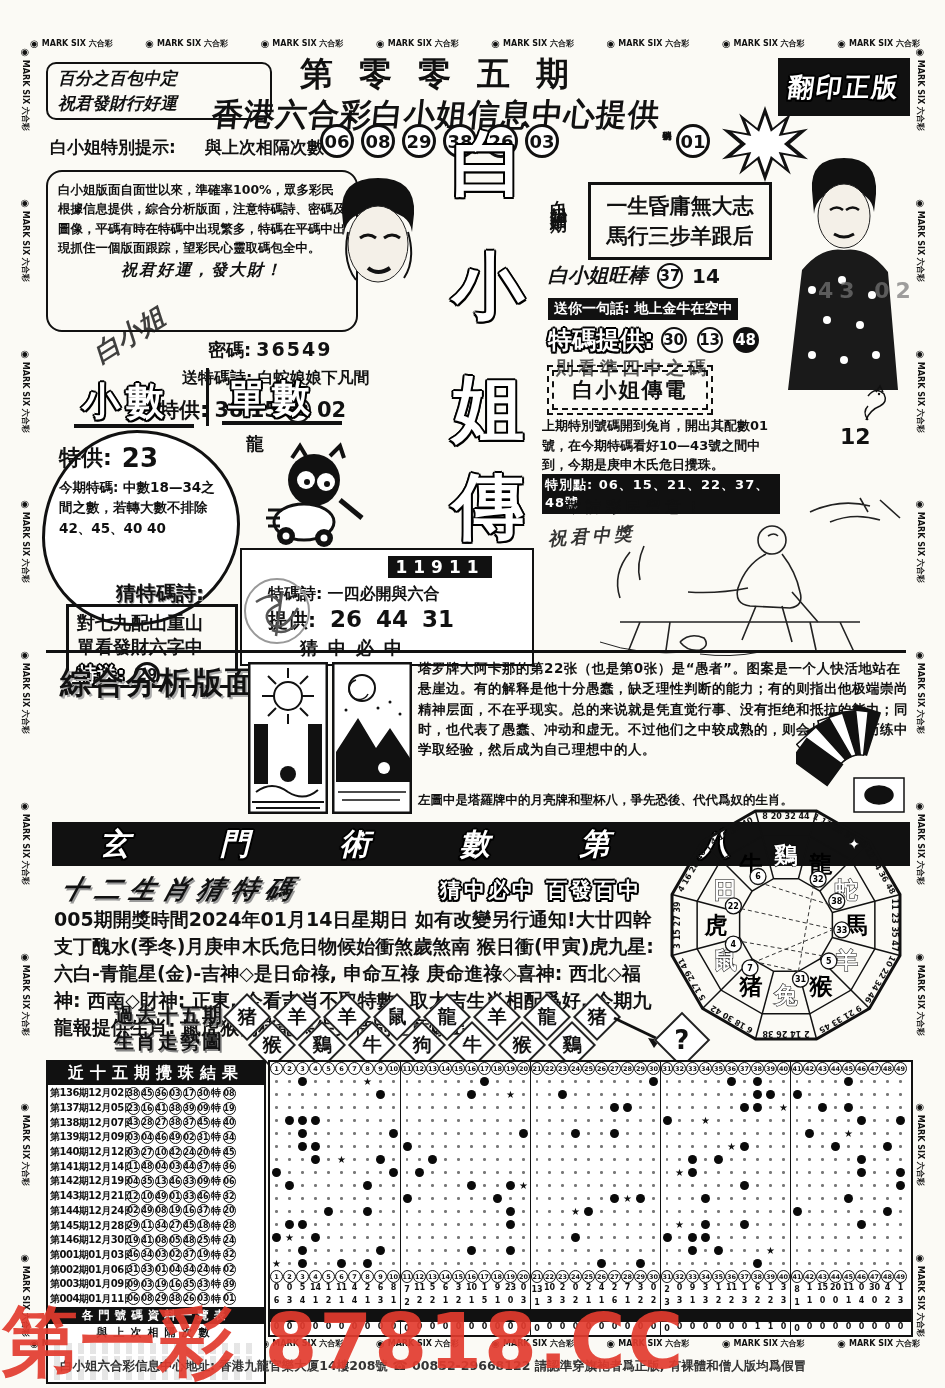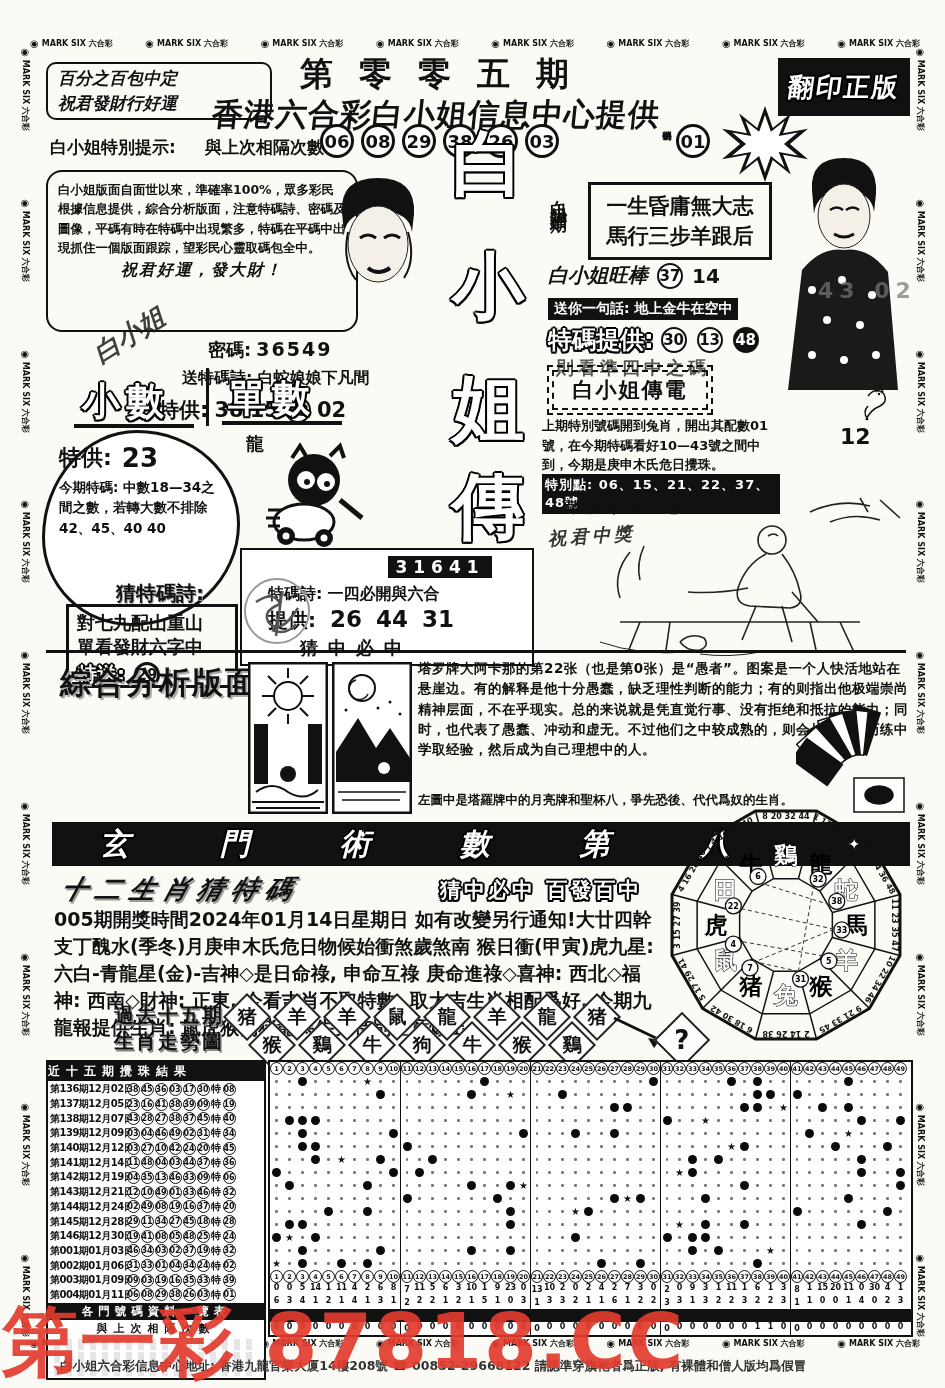--- a/index.html
+++ b/index.html
@@ -363,21 +363,21 @@
   <div class="abs" style="left:66px;top:604px;width:172px;height:84px;border:3px solid #111;padding:4px 8px;box-sizing:border-box;">
     <div class="hv" style="font-size:18px;">對七九配山重山</div>
     <div class="hv" style="font-size:18px;">單看發財六字中</div>
     <div style="display:flex;align-items:center;gap:6px;margin-top:2px;">
       <span class="outl" style="font-size:20px;">特送:</span>
       <span class="cnum medc" style="border-width:3px;">29</span>
     </div>
   </div>
 
   <div class="abs" style="left:240px;top:548px;width:290px;height:114px;border:2.5px solid #111;background:#fff;"></div>
-  <div class="abs bar b" style="left:388px;top:556px;width:104px;text-align:center;font-size:17px;letter-spacing:6px;padding:1px 0;">31641</div>
+  <div class="abs bar b" style="left:388px;top:556px;width:104px;text-align:center;font-size:17px;letter-spacing:6px;padding:1px 0;">11911</div>
   <div class="abs" style="left:268px;top:584px;">
     <span class="hv" style="font-size:16px;">特碼詩:</span>
     <span class="hv" style="font-size:16px;">一四必開與六合</span>
   </div>
   <div class="abs" style="left:268px;top:606px;display:flex;gap:14px;align-items:baseline;">
     <span class="hv" style="font-size:20px;">提供:</span>
     <span class="hv" style="font-size:23px;">26</span>
     <span class="hv" style="font-size:23px;">44</span>
     <span class="hv" style="font-size:23px;">31</span>
   </div>
@@ -561,21 +561,21 @@
     </div>
   <svg class="abs" style="left:612px;top:1010px;" width="60" height="40" viewBox="0 0 60 40">
     <path d="M2 8 L48 30" stroke="#111" stroke-width="3"></path>
       <path d="M48 30 l-12 -2 6 10 z" fill="#111"></path>
   </svg>
   <div class="diamond" style="left:662px;top:1020px;width:36px;height:36px;">
     <span style="font-size:26px;">?</span>
   </div>
 
   <div class="abs" style="left:46px;top:1060px;width:220px;border:2.5px solid #111;box-sizing:border-box;background:#fff;">
-    <div class="bar b" style="font-size:12px;letter-spacing:6px;padding:1px 0;">近十五期攪珠結果</div>
+    <div class="bar b" style="font-size:16px;text-align:center;letter-spacing:6px;padding:1px 0;">近十五期攪珠結果</div>
     <div id="results-rows" style="padding:1px 2px;">
         <div class="trow">
           <span class="tdate">第136期12月02日</span>
           <span class="cnum minic">38</span>
           <span class="cnum minic">45</span>
           <span class="cnum minic">36</span>
           <span class="cnum minic">03</span>
           <span class="cnum minic">17</span>
           <span class="cnum minic">30</span>
           <span style="font-size: 10px; font-weight: 900; margin: 0px 1px;">特</span>

